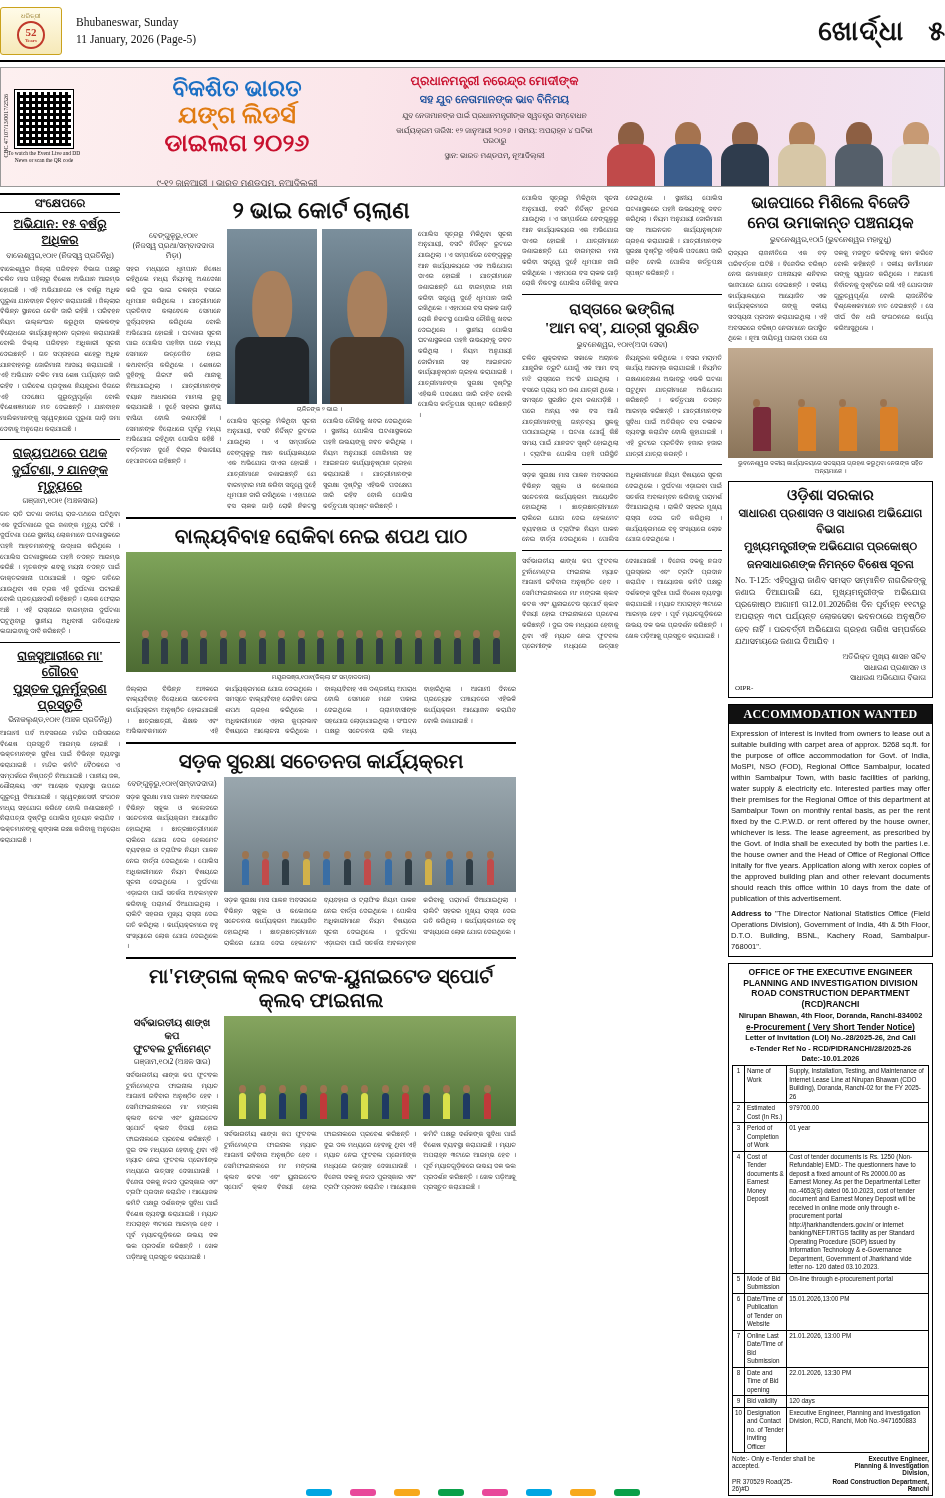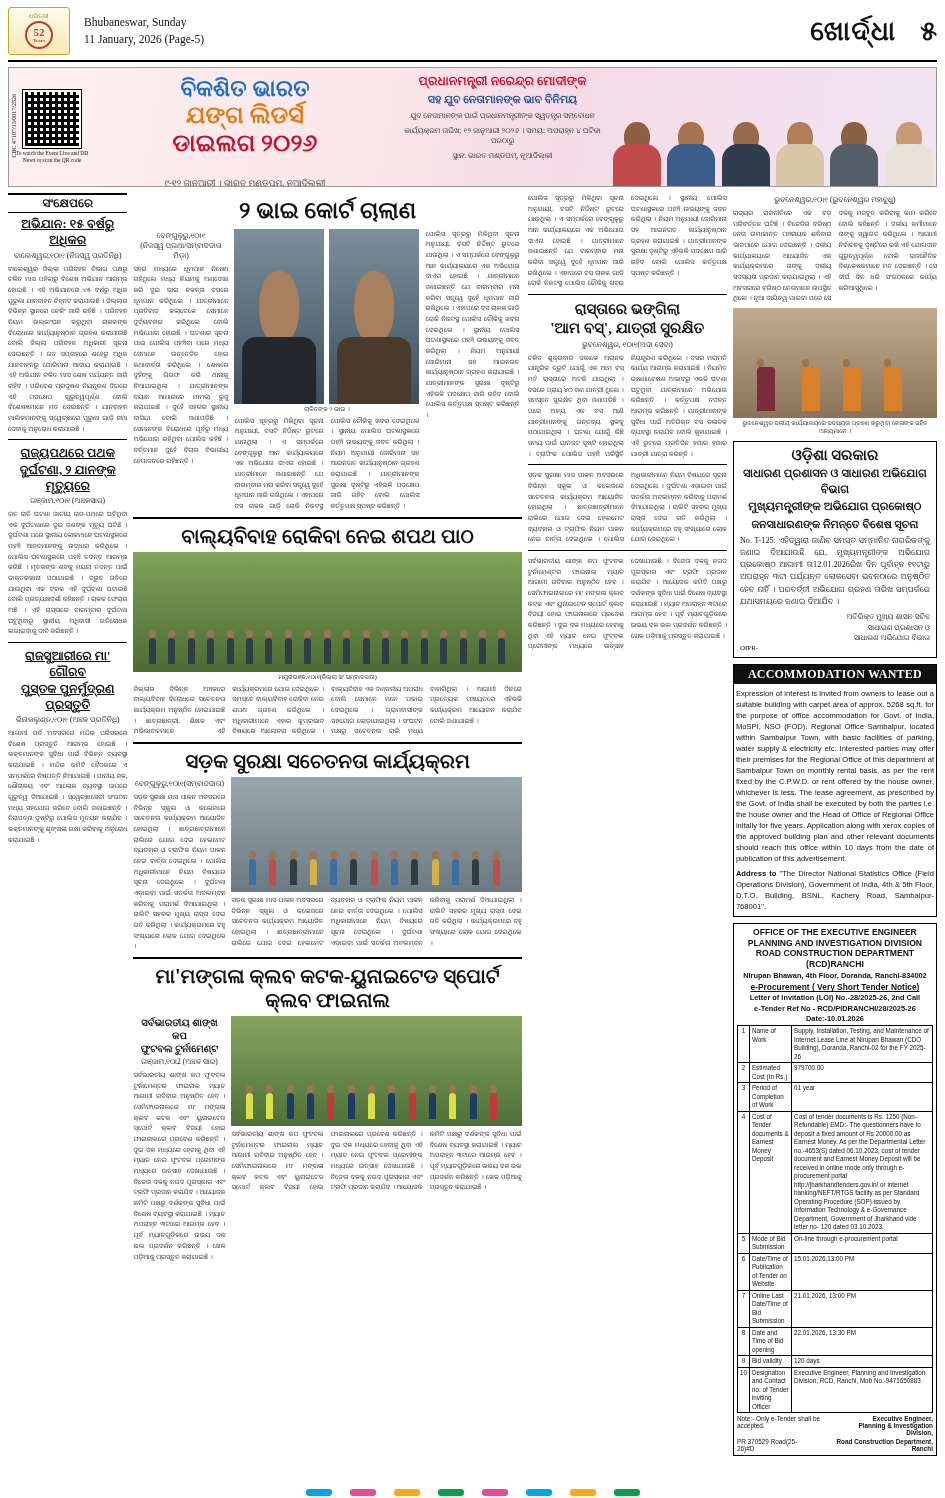--- a/index.html
+++ b/index.html
@@ -5,21 +5,21 @@
   * { box-sizing: border-box; }
   html, body { margin:0; padding:0; }
   body {
     width:945px; height:1498px;
     background:#ffffff;
     font-family:"Liberation Serif", serif;
     color:#111;
     position:relative;
     overflow:hidden;
   }
-  .page { width:945px; height:1480px; position:relative; padding:6px 8px; }
+  .page { width:945px; height:1480px; position:relative; padding:6px 0; }
 
   
   .masthead { display:flex; align-items:center; border-bottom:2px solid #000; padding-bottom:4px; height:56px; }
   .logo-badge {
     width:62px; height:48px; border:1px solid #caa21c; border-radius:3px;
     background:linear-gradient(#fffbe8,#f6e9b8);
     display:flex; flex-direction:column; align-items:center; justify-content:center;
     font-size:7px; color:#8a6d13; line-height:1.05; position:relative;
   }
   .logo-badge .ring {
@@ -342,21 +342,23 @@
 'ଆମ ବସ୍', ଯାତ୍ରୀ ସୁରକ୍ଷିତ</div>
       <div class="byline">ଭୁବନେଶ୍ୱର, ୧୦ା୧(ଅଦା ସେବା)</div>
       <div class="body-txt c2">ଚଳିତ ଶୁକ୍ରବାର ସକାଳେ ଅଚାନକ ଯାନ୍ତ୍ରିକ ତ୍ରୁଟି ଯୋଗୁଁ ଏକ ଆମ ବସ୍ ମଝି ରାସ୍ତାରେ ଅଟକି ଯାଇଥିଲା । ବସରେ ପ୍ରାୟ ୪୦ ଜଣ ଯାତ୍ରୀ ଥିଲେ । ସମସ୍ତେ ସୁରକ୍ଷିତ ଥିବା ଜଣାପଡ଼ିଛି । ପରେ ଅନ୍ୟ ଏକ ବସ ଆଣି ଯାତ୍ରୀମାନଙ୍କୁ ଗନ୍ତବ୍ୟ ସ୍ଥଳକୁ ପଠାଯାଇଥିଲା । ଘଟଣା ଯୋଗୁଁ କିଛି ସମୟ ପାଇଁ ଯାନଜଟ ସୃଷ୍ଟି ହୋଇଥିଲା । ଟ୍ରାଫିକ ପୋଲିସ ପହଞ୍ଚି ପରିସ୍ଥିତି ନିୟନ୍ତ୍ରଣ କରିଥିଲେ । ବସର ମରାମତି କାର୍ଯ୍ୟ ଆରମ୍ଭ କରାଯାଇଛି । ନିୟମିତ ରକ୍ଷଣାବେକ୍ଷଣ ଅଭାବରୁ ଏଭଳି ଘଟଣା ଘଟୁଥିବା ଯାତ୍ରୀମାନେ ଅଭିଯୋଗ କରିଛନ୍ତି । କର୍ତ୍ତୃପକ୍ଷ ତଦନ୍ତ ଆରମ୍ଭ କରିଛନ୍ତି । ଯାତ୍ରୀମାନଙ୍କ ସୁବିଧା ପାଇଁ ଅତିରିକ୍ତ ବସ ଚଳାଚଳ ବ୍ୟବସ୍ଥା କରାଯିବ ବୋଲି କୁହାଯାଇଛି । ଏହି ରୁଟରେ ପ୍ରତିଦିନ ହଜାର ହଜାର ଯାତ୍ରୀ ଯାତ୍ରା କରନ୍ତି ।</div>
       <div class="hr"></div>
       <div class="body-txt c2">ସଡ଼କ ସୁରକ୍ଷା ମାସ ପାଳନ ଅବସରରେ ବିଭିନ୍ନ ସ୍କୁଲ ଓ କଲେଜରେ ସଚେତନତା କାର୍ଯ୍ୟକ୍ରମ ଆୟୋଜିତ ହୋଇଥିଲା । ଛାତ୍ରଛାତ୍ରୀମାନେ ରାଲିରେ ଯୋଗ ଦେଇ ହେଲମେଟ ବ୍ୟବହାର ଓ ଟ୍ରାଫିକ ନିୟମ ପାଳନ ନେଇ ବାର୍ତ୍ତା ଦେଇଥିଲେ । ପୋଲିସ ଅଧିକାରୀମାନେ ନିୟମ ବିଷୟରେ ସୂଚନା ଦେଇଥିଲେ । ଦୁର୍ଘଟଣା ଏଡ଼ାଇବା ପାଇଁ ସତର୍କତା ଅବଲମ୍ବନ କରିବାକୁ ପରାମର୍ଶ ଦିଆଯାଇଥିଲା । ରାଲିଟି ସହରର ମୁଖ୍ୟ ରାସ୍ତା ଦେଇ ଗତି କରିଥିଲା । କାର୍ଯ୍ୟକ୍ରମରେ ବହୁ ସଂଖ୍ୟାରେ ଲୋକ ଯୋଗ ଦେଇଥିଲେ ।</div>
       <div class="hr"></div>
       <div class="body-txt c2">ସର୍ବଭାରତୀୟ ଶାଙ୍ଖ କପ ଫୁଟବଲ ଟୁର୍ନାମେଣ୍ଟର ଫାଇନାଲ ମ୍ୟାଚ ଆଗାମୀ ରବିବାର ଅନୁଷ୍ଠିତ ହେବ । ସେମିଫାଇନାଲରେ ମା' ମଙ୍ଗଳା କ୍ଲବ କଟକ ଏବଂ ୟୁନାଇଟେଡ ସ୍ପୋର୍ଟ କ୍ଲବ ବିଜୟୀ ହୋଇ ଫାଇନାଲରେ ପ୍ରବେଶ କରିଛନ୍ତି । ଦୁଇ ଦଳ ମଧ୍ୟରେ ହେବାକୁ ଥିବା ଏହି ମ୍ୟାଚ ନେଇ ଫୁଟବଲ ପ୍ରେମୀଙ୍କ ମଧ୍ୟରେ ଉତ୍ସାହ ଦେଖାଯାଉଛି । ବିଜେତା ଦଳକୁ ନଗଦ ପୁରସ୍କାର ଏବଂ ଟ୍ରଫି ପ୍ରଦାନ କରାଯିବ । ଆୟୋଜକ କମିଟି ପକ୍ଷରୁ ଦର୍ଶକଙ୍କ ସୁବିଧା ପାଇଁ ବିଶେଷ ବ୍ୟବସ୍ଥା କରାଯାଇଛି । ମ୍ୟାଚ ଅପରାହ୍ନ ୩ଟାରେ ଆରମ୍ଭ ହେବ । ପୂର୍ବ ମ୍ୟାଚଗୁଡ଼ିକରେ ଉଭୟ ଦଳ ଭଲ ପ୍ରଦର୍ଶନ କରିଛନ୍ତି । ଖେଳ ପଡ଼ିଆକୁ ପ୍ରସ୍ତୁତ କରାଯାଇଛି ।</div>
     </div>
 
     <div class="col colD">
-      <div class="byline">ଭୁବନେଶ୍ୱର,୧୦ା୧ (ଭୁବନେଶ୍ୱର ମହାବୁଧୁ)</div>
+      <div class="headline-sm" style="white-space:pre-line; font-size:16px">ଭାଜପାରେ ମିଶିଲେ ବିଜେଡି
+ନେତା ଉମାକାନ୍ତ ପଞ୍ଚନାୟକ</div>
+      <div class="byline">ଭୁବନେଶ୍ୱର,୧୦ା5 (ଭୁବନେଶ୍ୱର ମହାବୁଧୁ)</div>
       <div class="body-txt c2">ରାଜ୍ୟର ରାଜନୀତିରେ ଏକ ବଡ଼ ପରିବର୍ତ୍ତନ ଘଟିଛି । ବିଜେଡିର ବରିଷ୍ଠ ନେତା ଉମାକାନ୍ତ ପଞ୍ଚନାୟକ ଶନିବାର ଭାଜପାରେ ଯୋଗ ଦେଇଛନ୍ତି । ଦଳୀୟ କାର୍ଯ୍ୟାଳୟରେ ଆୟୋଜିତ ଏକ କାର୍ଯ୍ୟକ୍ରମରେ ତାଙ୍କୁ ଦଳୀୟ ସଦସ୍ୟତା ପ୍ରଦାନ କରାଯାଇଥିଲା । ଏହି ଅବସରରେ ବରିଷ୍ଠ ନେତାମାନେ ଉପସ୍ଥିତ ଥିଲେ । ନୂଆ ଦାୟିତ୍ୱ ପାଇବା ପରେ ସେ ଦଳକୁ ମଜବୁତ କରିବାକୁ କାମ କରିବେ ବୋଲି କହିଛନ୍ତି । ଦଳୀୟ କର୍ମୀମାନେ ତାଙ୍କୁ ସ୍ୱାଗତ କରିଥିଲେ । ଆଗାମୀ ନିର୍ବାଚନକୁ ଦୃଷ୍ଟିରେ ରଖି ଏହି ଯୋଗଦାନ ଗୁରୁତ୍ୱପୂର୍ଣ୍ଣ ବୋଲି ରାଜନୈତିକ ବିଶ୍ଳେଷକମାନେ ମତ ଦେଇଛନ୍ତି । ସେ ଦୀର୍ଘ ଦିନ ଧରି ସଂଗଠନରେ କାର୍ଯ୍ୟ କରିଆସୁଥିଲେ ।</div>
       <div class="photo ph-indoor" style="height:110px; margin-top:4px;">
         <div class="crowd">
           <i style="left:12%;width:18px;height:44px;background:#7a2c3a"></i>
           <i style="left:34%;width:18px;height:44px;background:#d8802a"></i>
           <i style="left:54%;width:18px;height:44px;background:#d8802a"></i>
           <i style="left:74%;width:18px;height:44px;background:#d8802a"></i>
         </div>
       </div>
       <div class="caption">ଭୁବନେଶ୍ୱର ଦଳୀୟ କାର୍ଯ୍ୟାଳୟରେ ସଦସ୍ୟତା ଗ୍ରହଣ କରୁଥିବା ନେତାଙ୍କ ସହିତ ଅନ୍ୟମାନେ ।</div>

